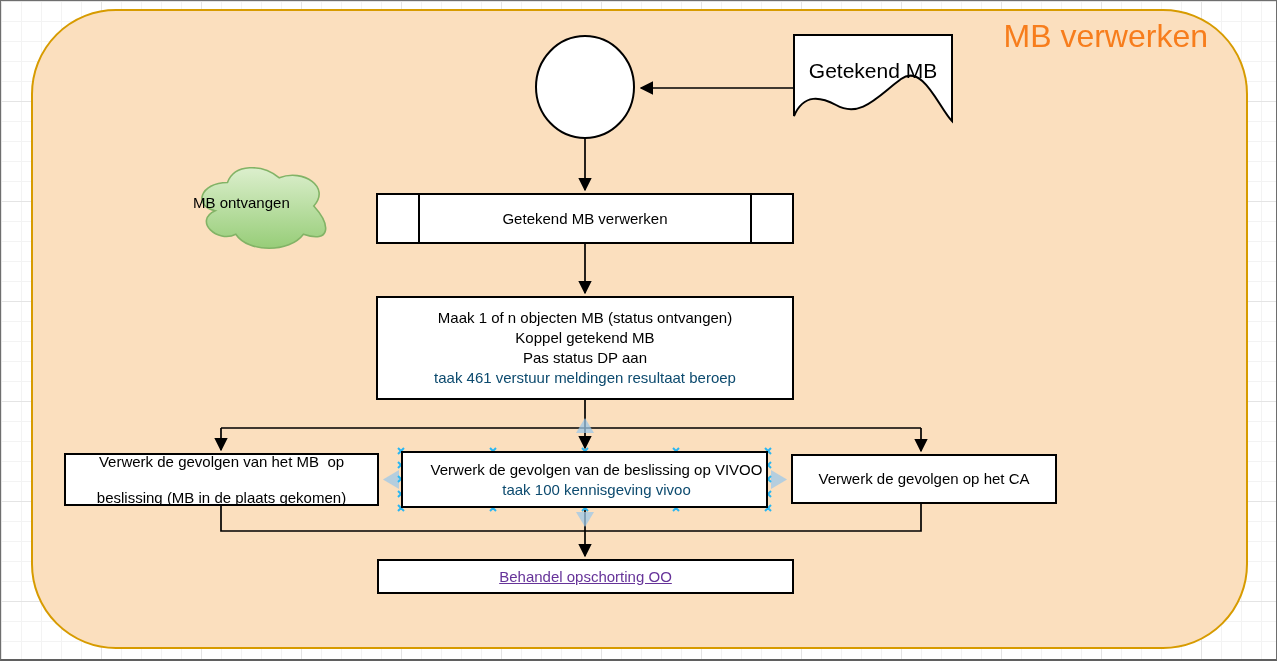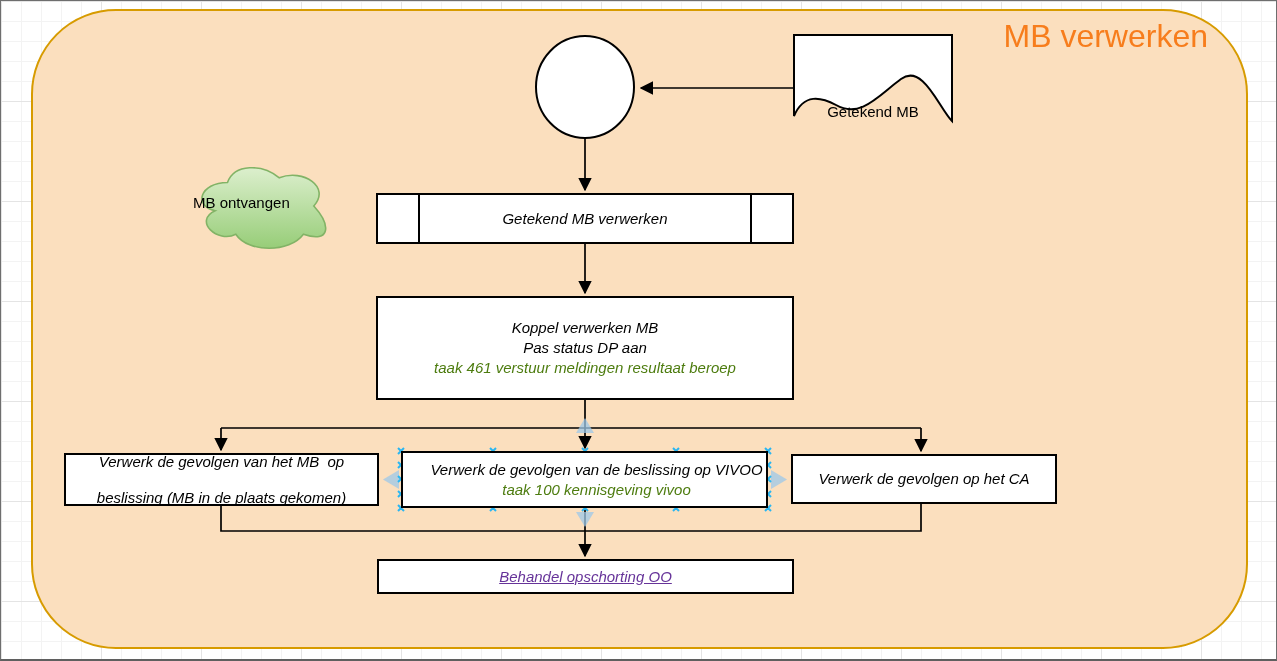--- a/index.html
+++ b/index.html
@@ -22,28 +22,28 @@
   .container-title{
     position:absolute;top:17px;right:68px;
     font-size:32px;color:#f77d1c;white-space:nowrap;
   }
   svg.overlay{position:absolute;left:0;top:0;pointer-events:none;}
   .node{
     position:absolute;box-sizing:border-box;background:#ffffff;border:2px solid #000;
     display:flex;flex-direction:column;align-items:center;justify-content:center;
     font-size:15px;color:#000;text-align:center;line-height:20px;
   }
-  .node .label-line{display:block;white-space:pre-wrap;font-style:italic;}
-  .task-line{color:#4d7c0f;}
+  .node .label-line{display:block;white-space:pre-wrap;}
+  .task-line{color:#0c4a6e;}
   .subprocess-bar{position:absolute;top:0;bottom:0;width:0;border-left:2px solid #000;}
   .bar-left{left:40px;}
   .bar-right{right:40px;}
   .doc-label{
     position:absolute;left:793px;top:58px;width:158px;text-align:center;
-    font-size:15px;color:#000;margin-top:44px;
+    font-size:21px;color:#000;
   }
   .cloud-label{
     position:absolute;left:192px;top:193px;width:138px;text-align:left;
     font-size:15px;color:#000;
   }
   .link-text{color:#663399;text-decoration:underline;}
 </style>
 </head>
 <body>
 
@@ -145,21 +145,22 @@
   <div class="doc-label">Getekend MB</div>
   <div class="cloud-label">MB ontvangen</div>
 
   <div class="node" style="left:375px;top:192px;width:418px;height:51px;">
     <div class="subprocess-bar bar-left"></div>
     <div class="subprocess-bar bar-right"></div>
     <span class="label-line">Getekend MB verwerken</span>
   </div>
 
   <div class="node" style="left:375px;top:295px;width:418px;height:104px;">
-    <span class="label-line">Koppel verwerken MB</span>
+    <span class="label-line">Maak 1 of n objecten MB (status ontvangen)</span>
+    <span class="label-line">Koppel getekend MB</span>
     <span class="label-line">Pas status DP aan</span>
     <span class="label-line task-line">taak 461 verstuur meldingen resultaat beroep</span>
   </div>
 
   <div class="node" style="left:63px;top:452px;width:315px;height:53px;gap:16px;">
     <span class="label-line">Verwerk de gevolgen van het MB  op</span>
     <span class="label-line">beslissing (MB in de plaats gekomen)</span>
   </div>
 
   <div class="node" style="left:400px;top:450px;width:367px;height:57px;padding-left:24px;">

